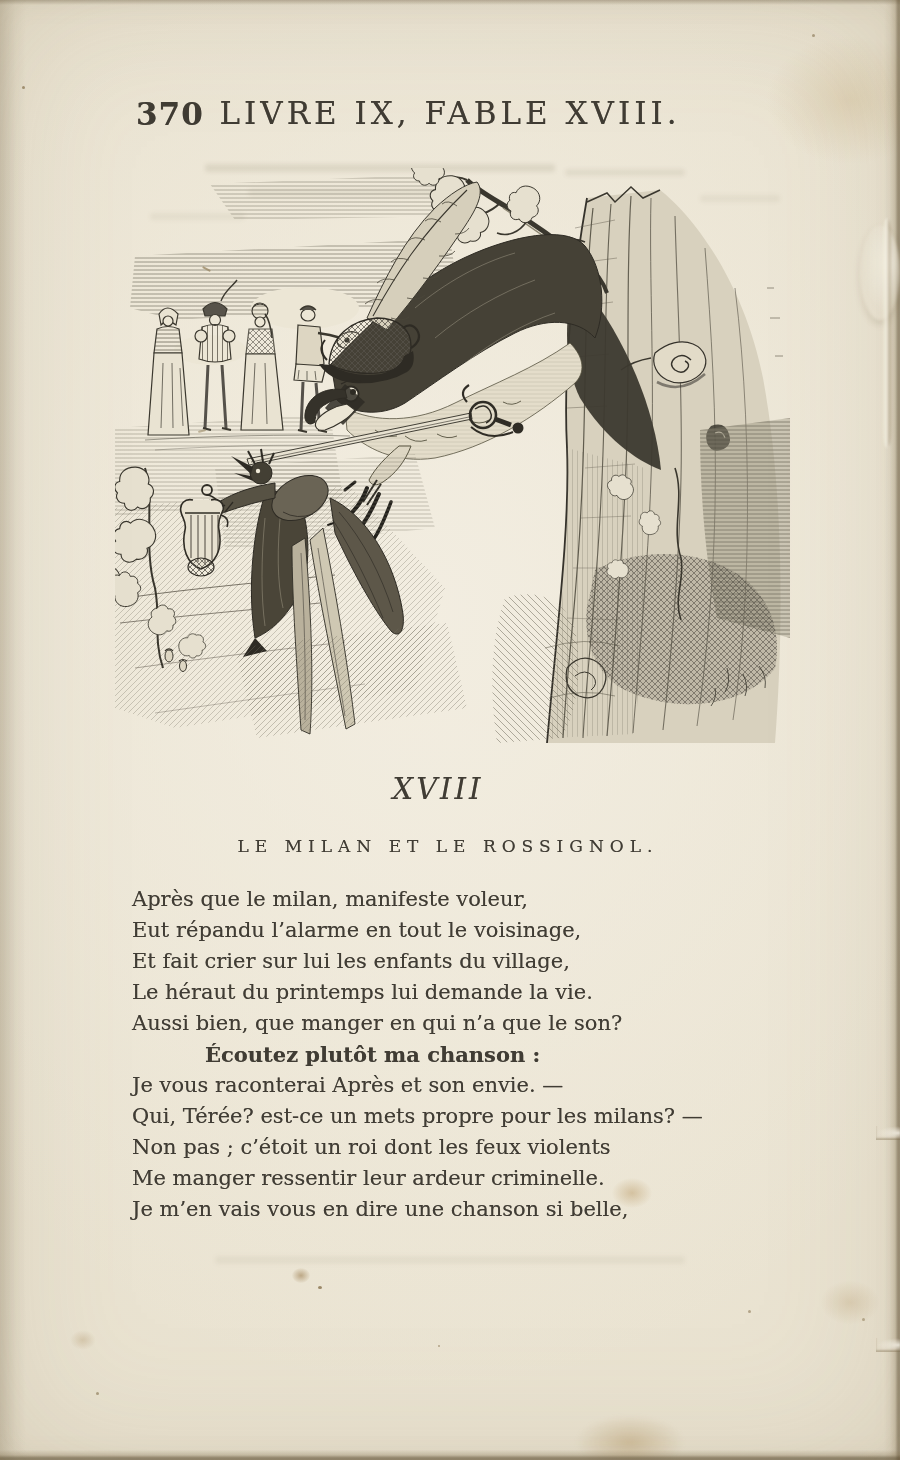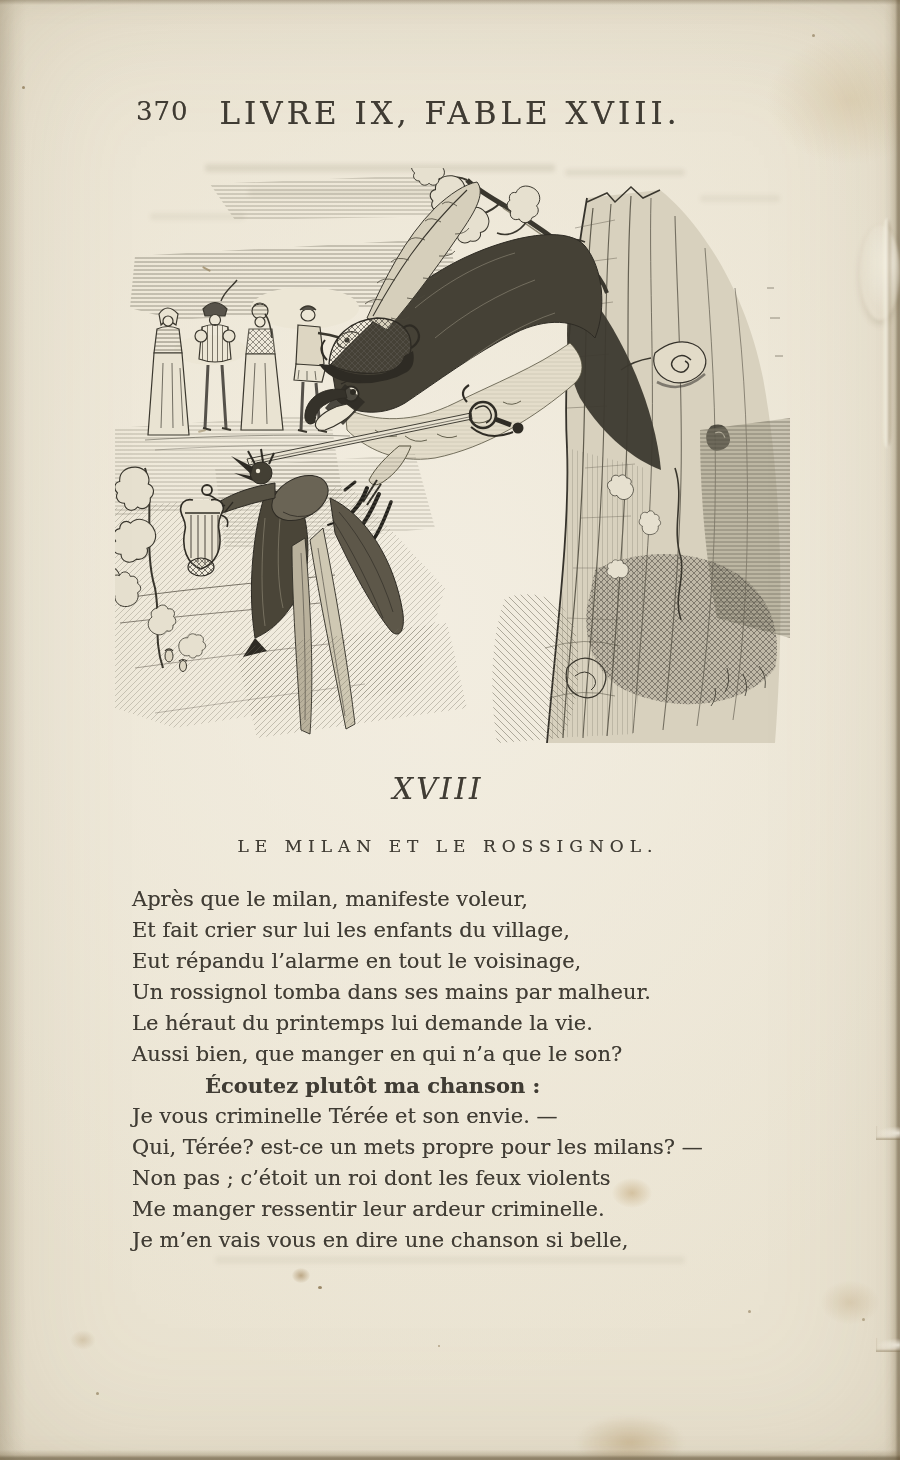--- a/index.html
+++ b/index.html
@@ -31,21 +31,21 @@
     background:radial-gradient(ellipse at 70% 40%, rgba(250,246,234,.9), rgba(0,0,0,0) 65%);
     box-shadow:0 4px 6px rgba(110,92,60,.18);filter:blur(1.5px);}
   .notch{position:absolute;right:0;width:24px;height:14px;
     background:radial-gradient(ellipse at 90% 50%, rgba(252,249,240,.95), rgba(0,0,0,0) 70%);
     box-shadow:inset 0 -2px 2px rgba(110,92,60,.35);filter:blur(.6px);}
   .ghost{position:absolute;background:rgba(125,120,96,.15);border-radius:3px;filter:blur(2px);}
   .stain{position:absolute;border-radius:50%;pointer-events:none;}
   .speck{position:absolute;border-radius:50%;background:#86714c;}
   .fiber{position:absolute;background:#9b8a66;height:2px;border-radius:2px;}
 
-  .pageno{position:absolute;left:136px;top:96px;font-size:26px;letter-spacing:1px;}
+  .pageno{position:absolute;left:136px;top:96px;font-size:31px;letter-spacing:1px;font-weight:bold;}
   .header{position:absolute;left:0;top:95px;width:900px;text-align:center;
     font-size:31px;letter-spacing:4px;white-space:nowrap;}
   .fable-num{position:absolute;left:0;top:772px;width:876px;text-align:center;
     font-size:29px;letter-spacing:3px;font-style:italic;}
   .fable-title{position:absolute;left:0;top:836px;width:896px;text-align:center;
     font-size:17px;letter-spacing:6px;}
   .poem{position:absolute;left:132px;top:884px;font-size:21px;line-height:31px;}
   .poem .line{white-space:nowrap;}
   .poem .indent{padding-left:73px;font-weight:bold;}
   .ink{text-shadow:0 0 .6px rgba(64,60,52,.55);}
@@ -298,27 +298,26 @@
     </g>
 
     <path d="M120,480 L332,455 L352,540 L142,570 Z" fill="url(#pd)" opacity=".45"></path>
   </svg>
 
   <div class="fable-num ink">XVIII</div>
   <div class="fable-title ink">LE MILAN ET LE ROSSIGNOL.</div>
 
   <div class="poem ink">
     <div class="line">Après que le milan, manifeste voleur,</div>
+    <div class="line">Eut répandu l’alarme en tout le voisinage,</div>
     <div class="line">Et fait crier sur lui les enfants du village,</div>
-    <div class="line">Eut répandu l’alarme en tout le voisinage,</div>
-    <div class="line">Un rossignol tomba dans ses mains par malheur.</div>
     <div class="line">Le héraut du printemps lui demande la vie.</div>
     <div class="line">Aussi bien, que manger en qui n’a que le son?</div>
     <div class="line indent">Écoutez plutôt ma chanson :</div>
-    <div class="line">Je vous criminelle Térée et son envie. —</div>
+    <div class="line">Je vous raconterai Après et son envie. —</div>
     <div class="line">Qui, Térée? est-ce un mets propre pour les milans? —</div>
     <div class="line">Non pas ; c’étoit un roi dont les feux violents</div>
     <div class="line">Me manger ressentir leur ardeur criminelle.</div>
     <div class="line">Je m’en vais vous en dire une chanson si belle,</div>
   </div>
 
   <div class="stain" style="right:-35px;top:35px;width:170px;height:130px;background:radial-gradient(rgba(196,170,120,.30),rgba(0,0,0,0) 70%);"></div>
   <div class="stain" style="left:612px;top:1178px;width:40px;height:30px;background:radial-gradient(rgba(188,158,108,.5),rgba(0,0,0,0) 72%);"></div>
   <div class="stain" style="left:292px;top:1268px;width:18px;height:15px;background:radial-gradient(rgba(150,118,70,.55),rgba(0,0,0,0) 75%);"></div>
   <div class="stain" style="left:575px;top:1415px;width:110px;height:55px;background:radial-gradient(rgba(180,150,100,.45),rgba(0,0,0,0) 70%);filter:blur(2px);"></div>

